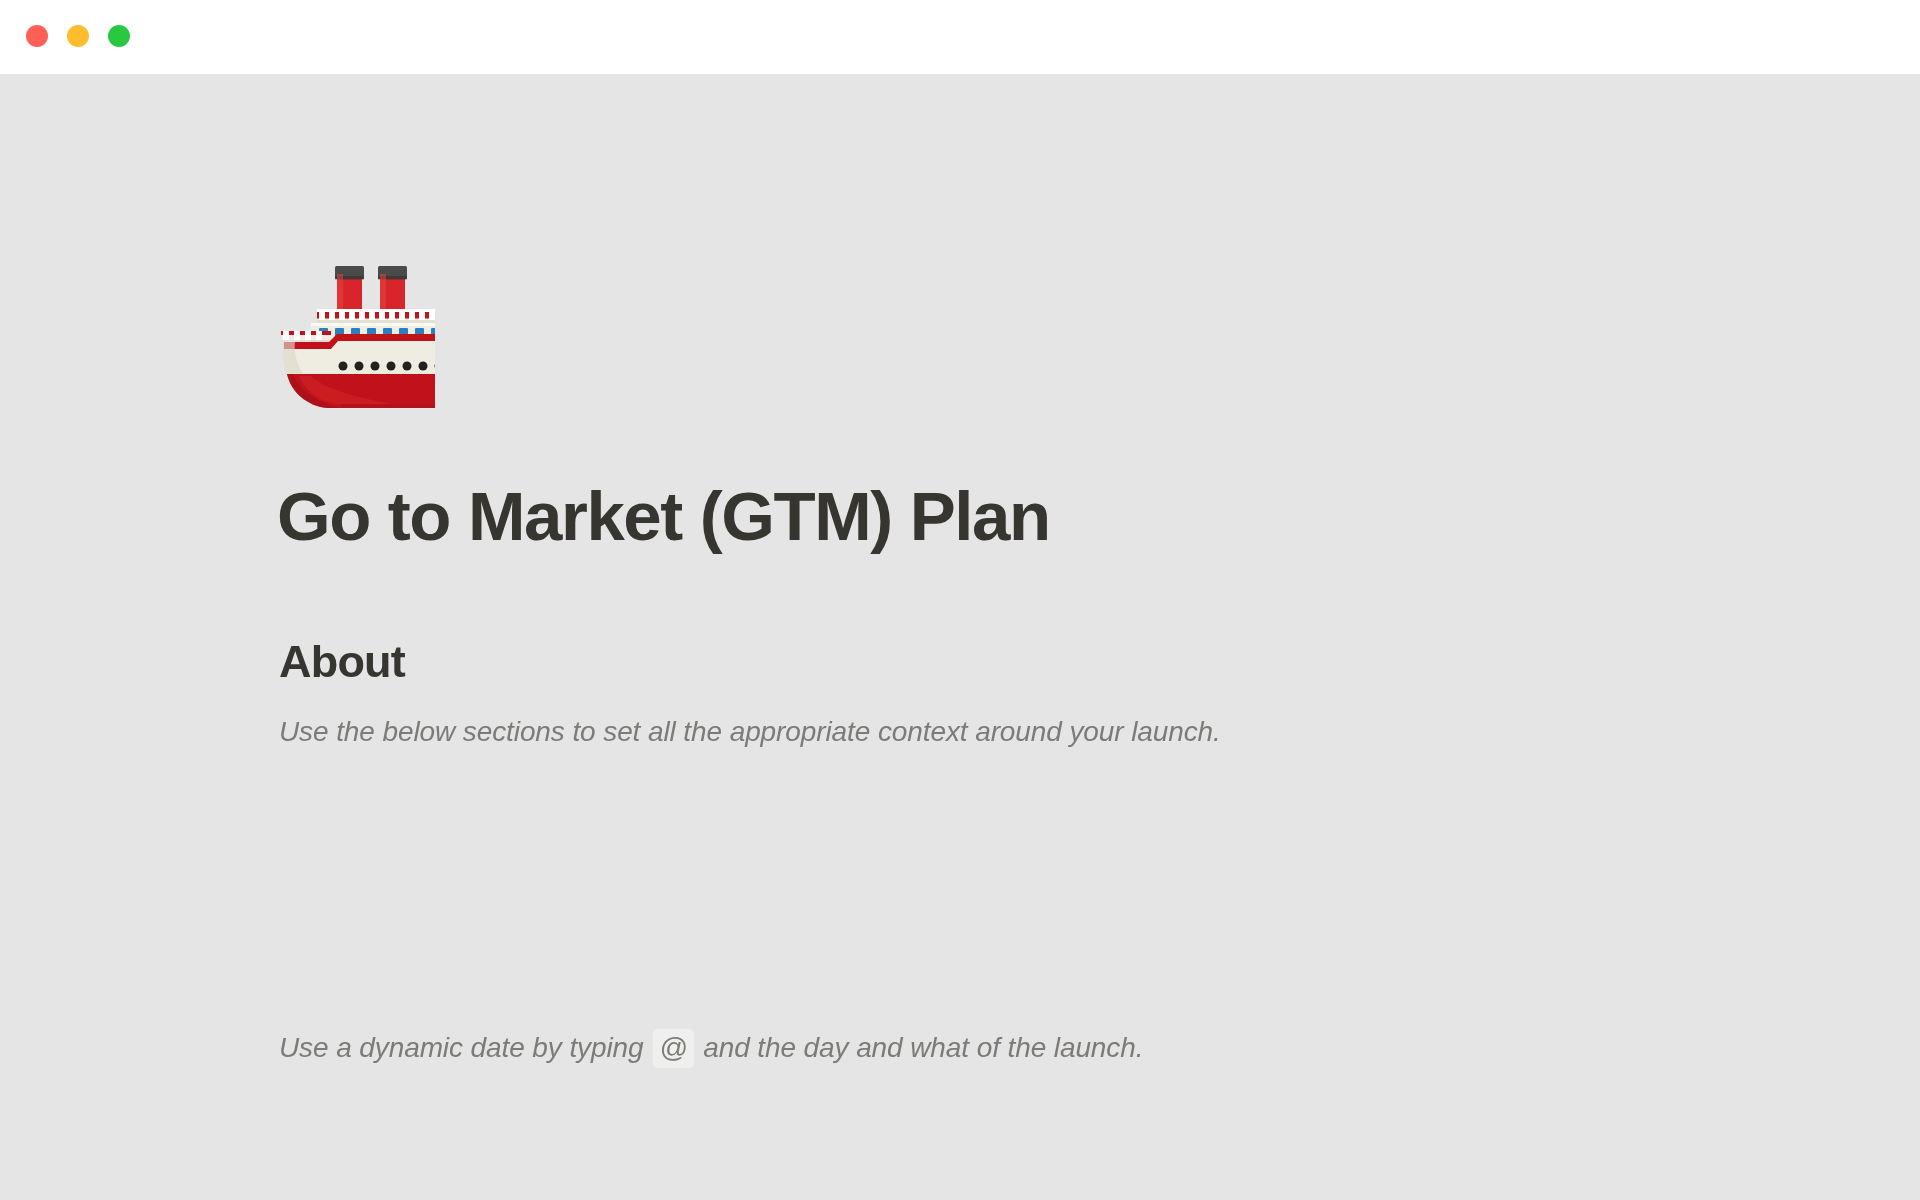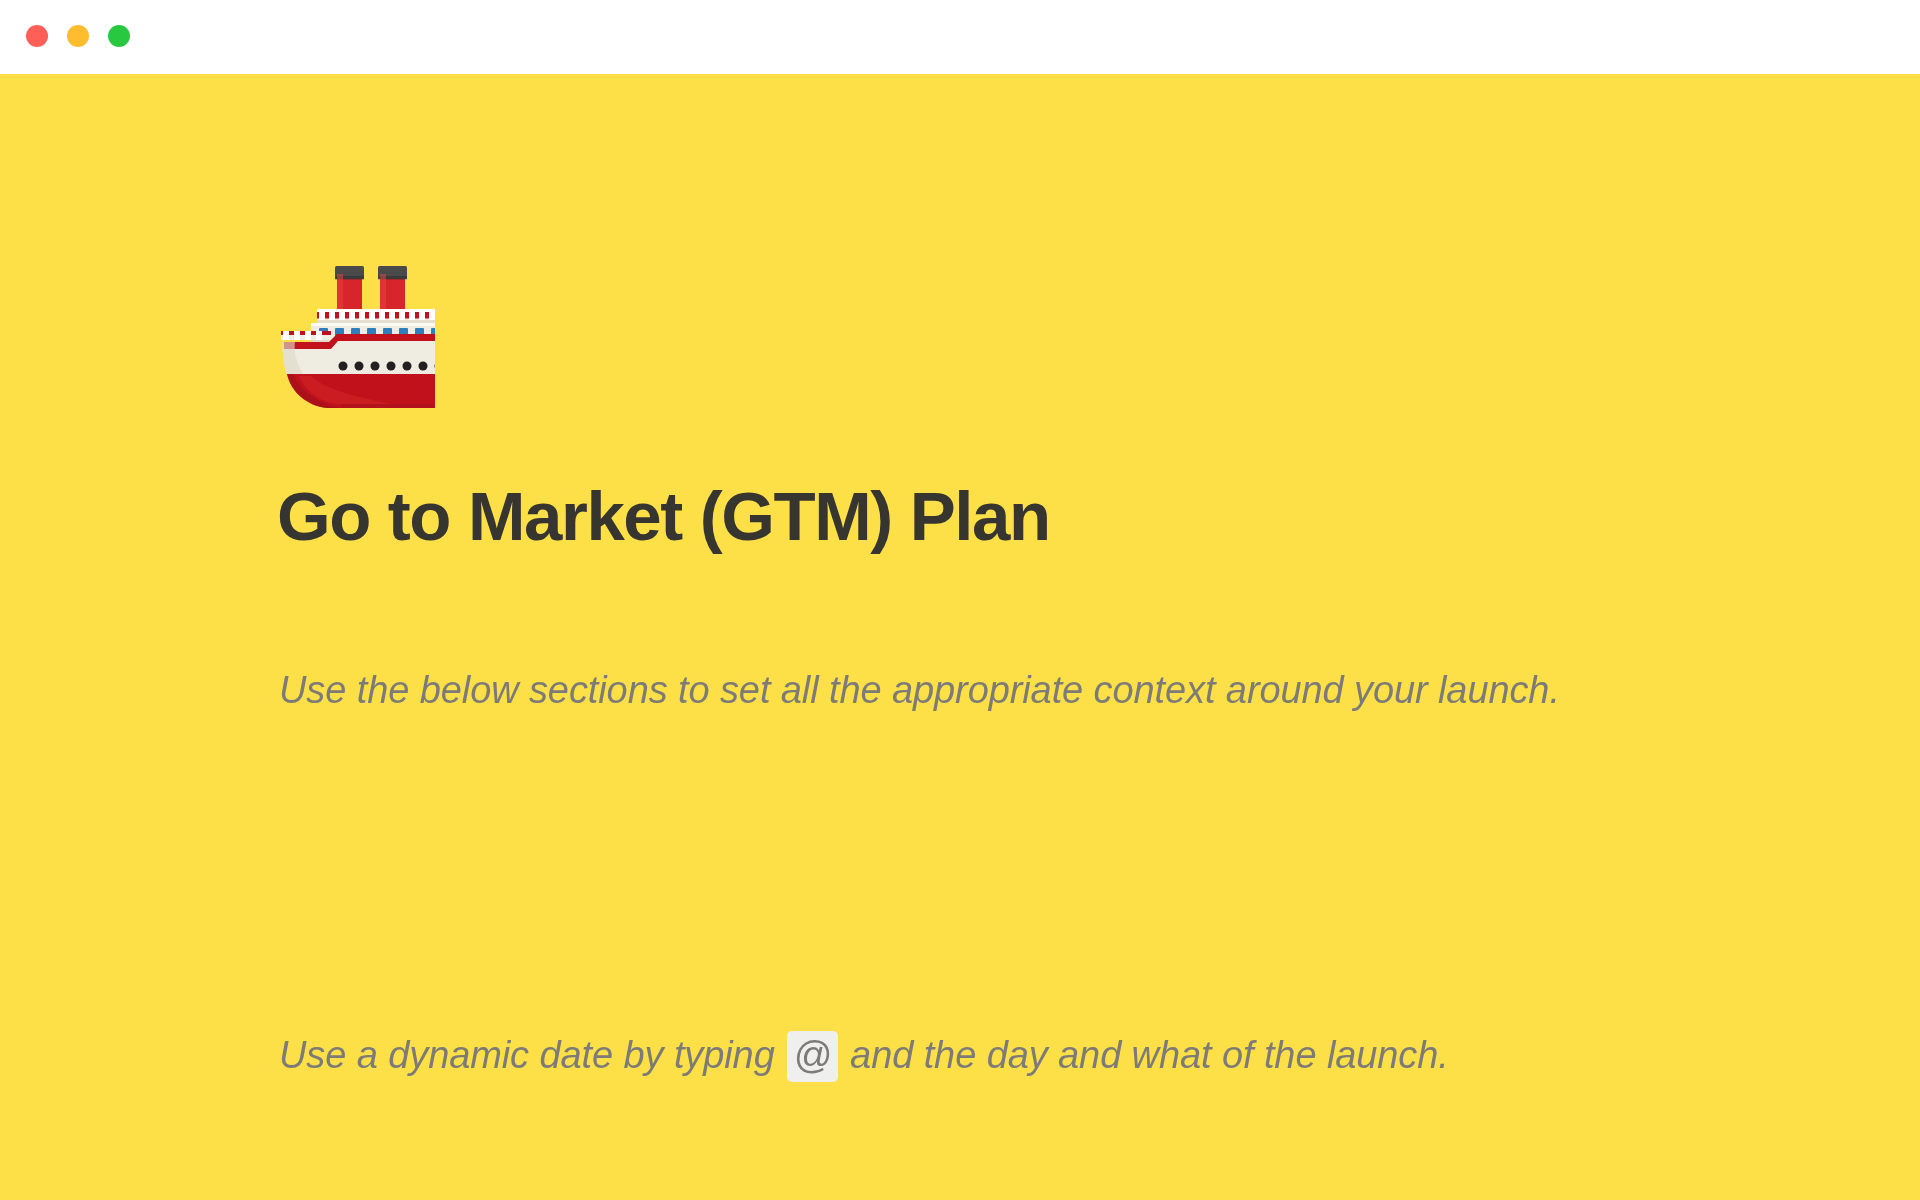--- a/index.html
+++ b/index.html
@@ -13,21 +13,21 @@
   }
   body {
     font-family: "Liberation Sans", sans-serif;
     -webkit-font-smoothing: antialiased;
   }
 
   .window {
     position: relative;
     width: 1920px;
     height: 1200px;
-    background: #fde047;
+    background: #e5e5e5;
   }
 
   
   .titlebar {
     position: absolute;
     top: 0;
     left: 0;
     width: 1920px;
     height: 74px;
     background: #ffffff;
@@ -102,21 +102,21 @@
     font-size: 45px;
     line-height: 1.08;
     font-weight: 700;
     letter-spacing: -0.8px;
     color: #37352f;
     white-space: nowrap;
   }
 
   .section p {
     margin: 25px 0 0 0;
-    font-size: 38px;
+    font-size: 28px;
     line-height: 1.45;
     font-style: italic;
     color: #7d7b77;
     white-space: nowrap;
     letter-spacing: -0.1px;
   }
 
   .chip {
     display: inline-block;
     background: #efefed;
@@ -253,20 +253,21 @@
 
           <path d="M6 112 C10 130, 26 144, 46 146 L60 146 C36 141, 18 128, 12 112 Z" fill="#9A0F16" opacity=".55"></path>
           <rect x="60" y="142" width="112" height="4" fill="#A8121A" opacity=".6"></rect>
         </svg>
       </span>
     </div>
 
     <h1 class="page-title">Go to Market (GTM) Plan</h1>
 
     <section class="section section-about">
+      <h2>About</h2>
       <p>
         <span>Use the below sections to set all the appropriate context around your launch.</span>
       </p>
     </section>
 
 
     <section class="section section-launch">
       <p>
         <span>Use a dynamic date by typing </span><span class="chip">@</span><span> and the day and what of the launch.</span>
       </p>

